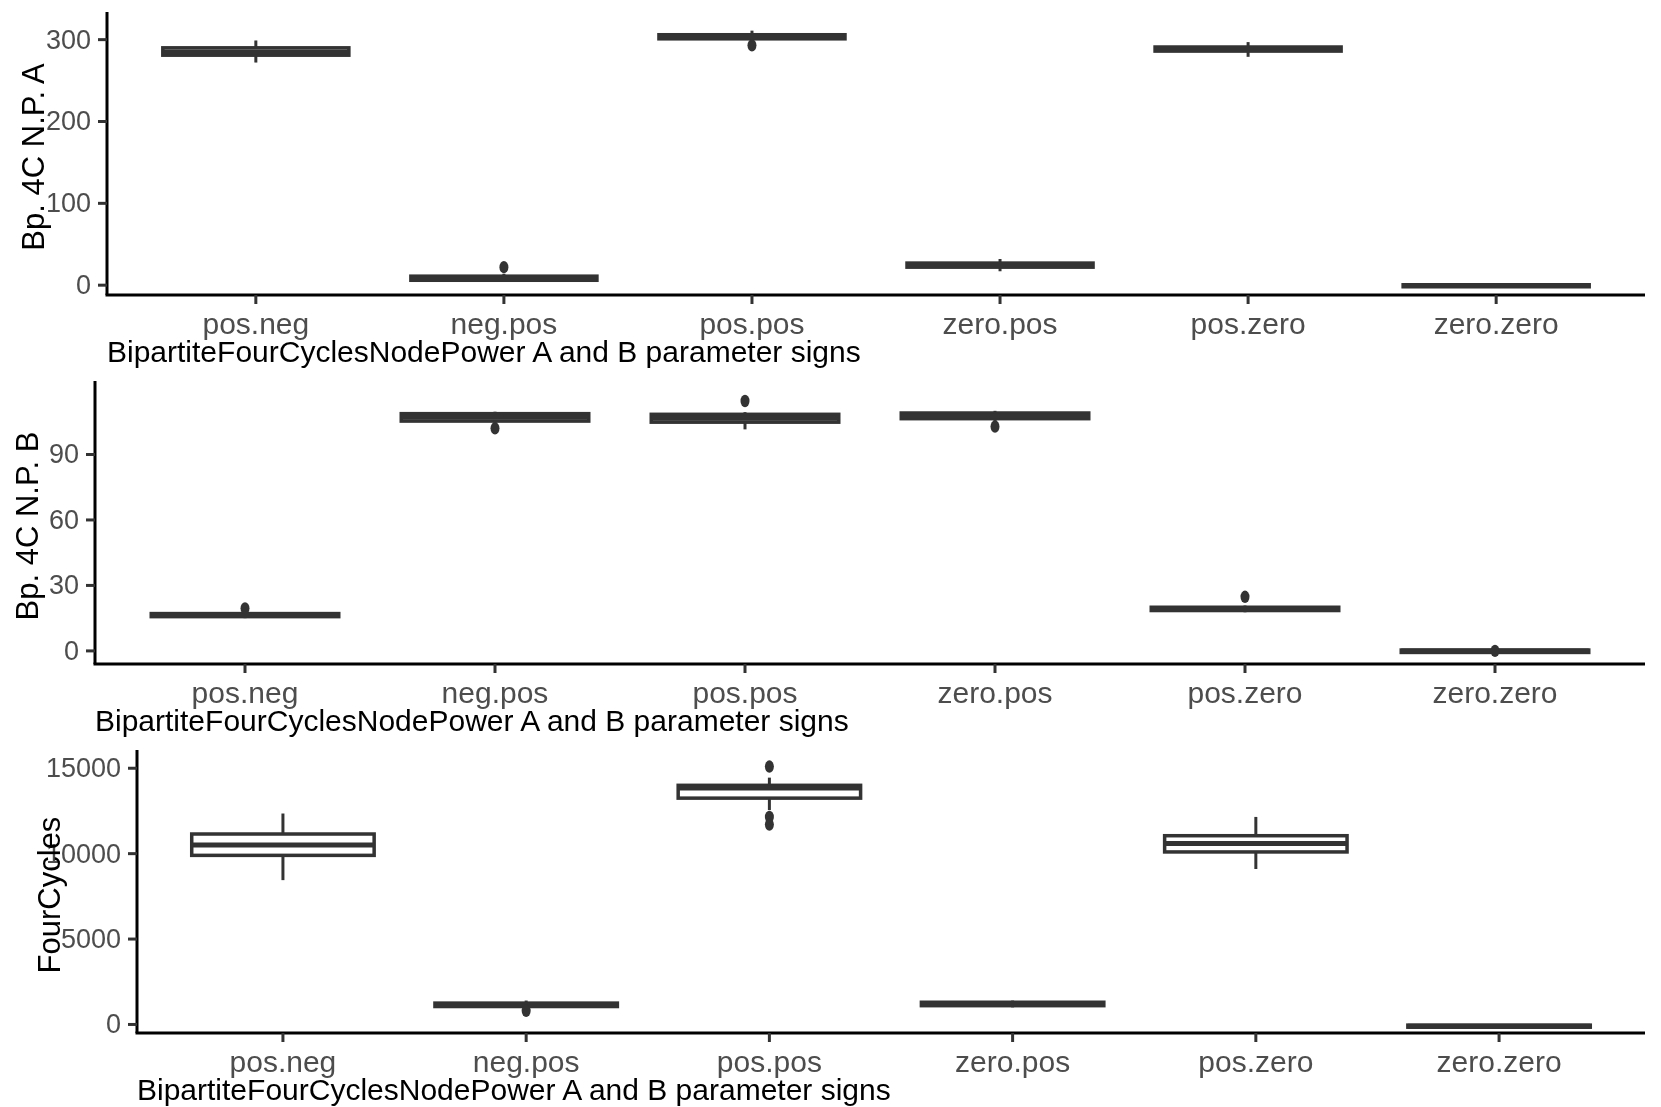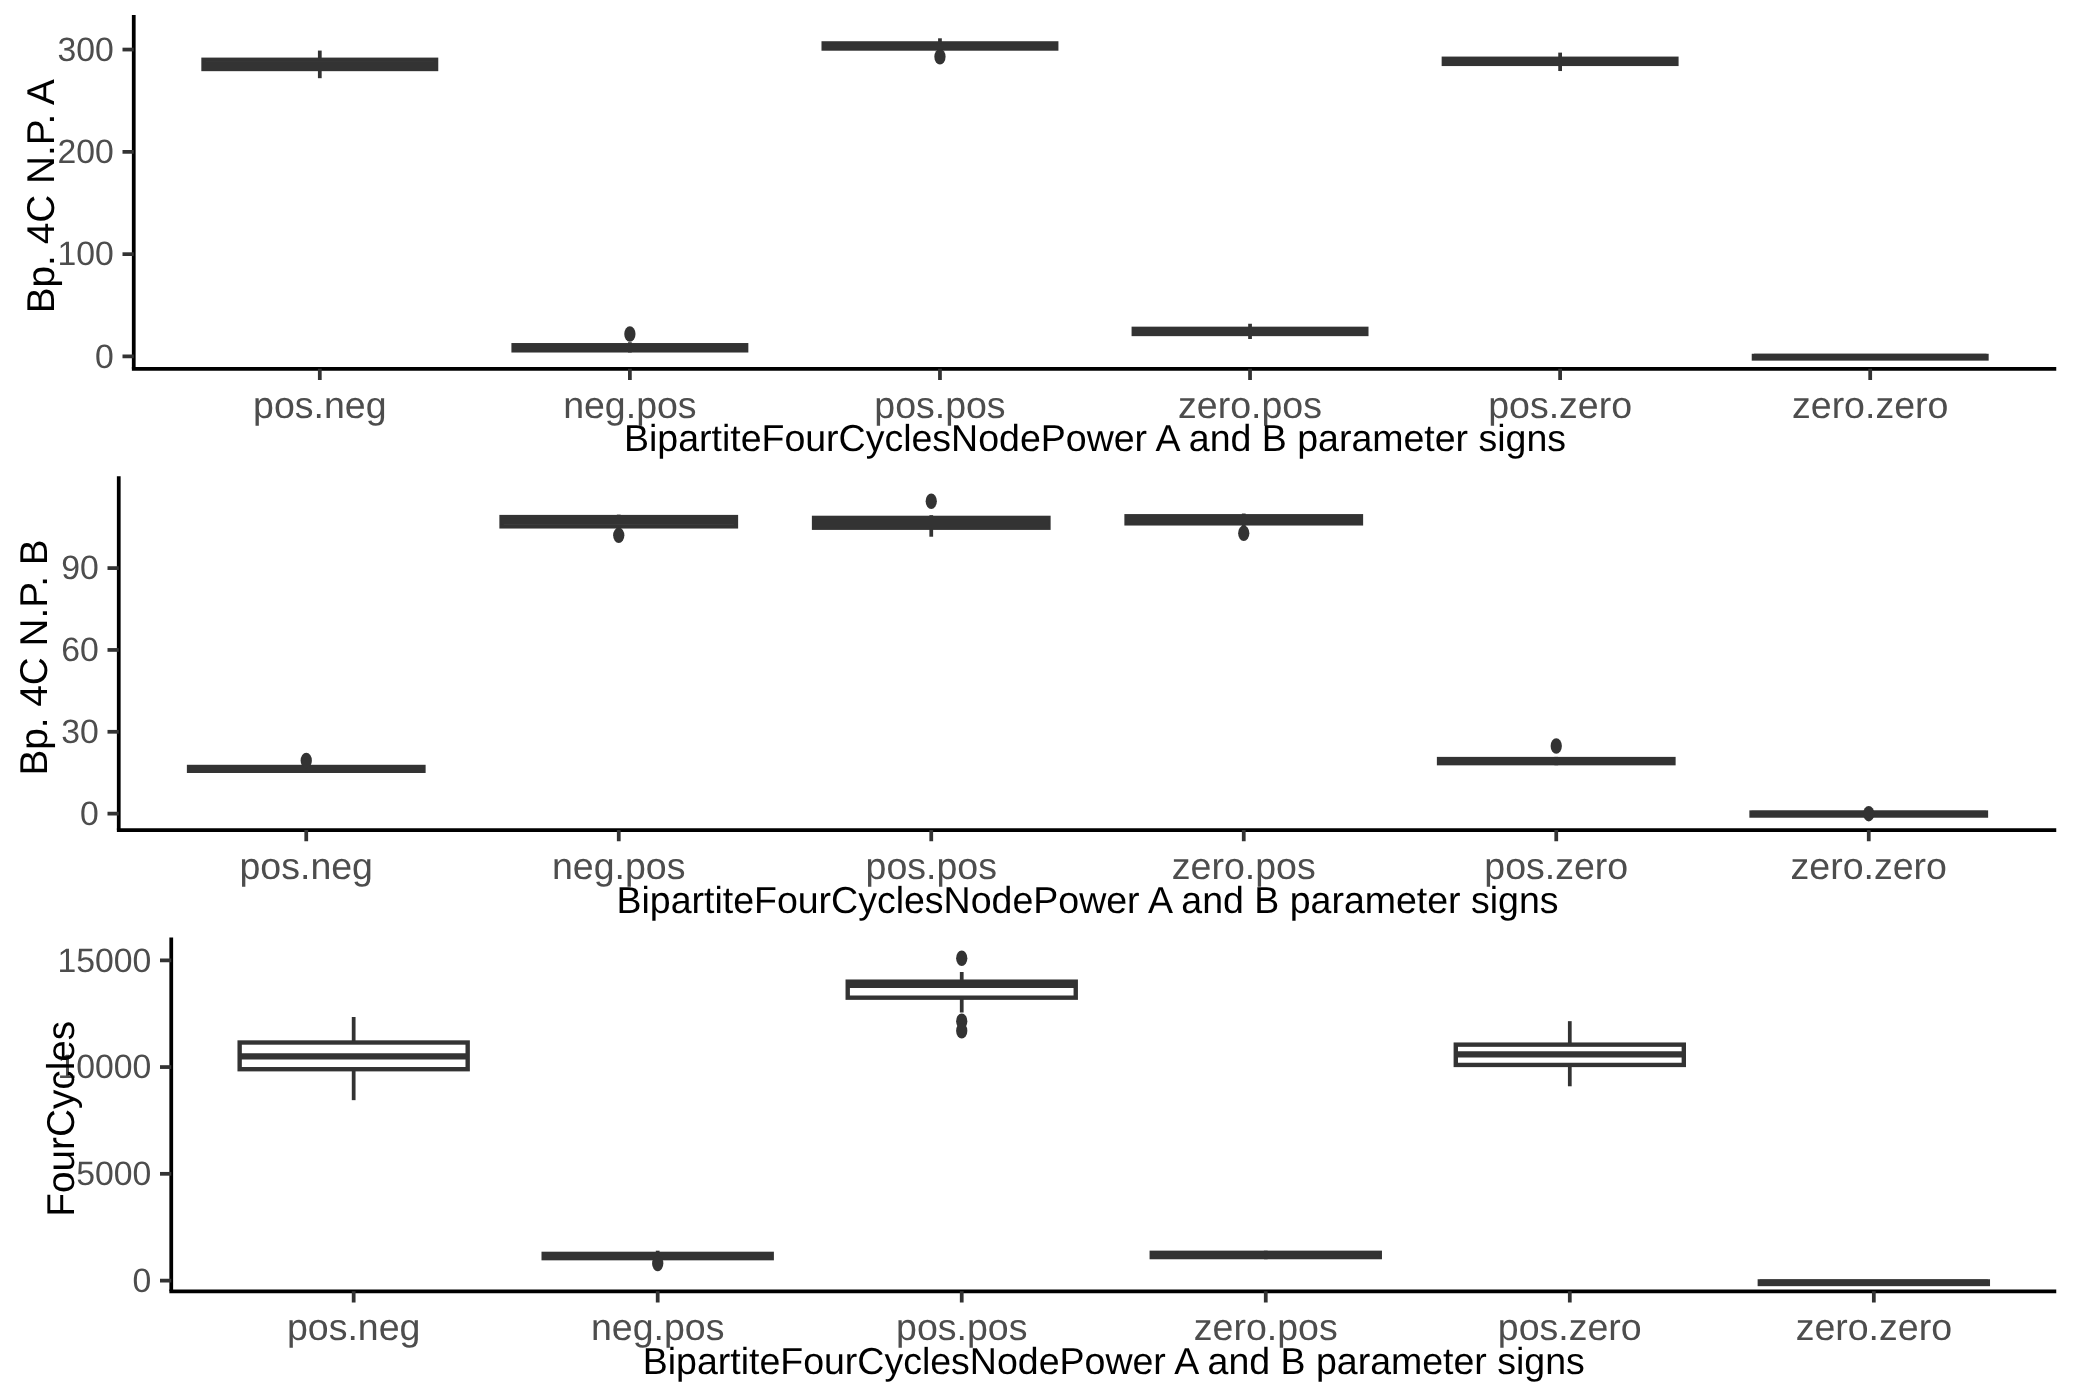--- a/index.html
+++ b/index.html
@@ -7,21 +7,21 @@
   .figure{width:1661px;height:1107px;background:#fff;}
   .panel{position:relative;width:1661px;height:369px;}
   .panel svg{display:block;}
   svg text{font-family:"Liberation Sans", sans-serif;}
   .y-title{
     position:absolute;top:157px;white-space:nowrap;
     transform:translate(-50%,-50%) rotate(-90deg);
     font-size:31px;color:#000;line-height:1;
   }
   .x-title{
-    position:absolute;top:337px;right:16px;text-align:center;
+    position:absolute;top:337px;right:16px;text-align:left;
     font-size:30px;color:#000;line-height:1;white-space:nowrap;
   }
   .p0 .y-title{left:33px;}
   .p1 .y-title{left:27px;}
   .p2 .y-title{left:49px;}
   .p0 .x-title{left:107px;}
   .p1 .x-title{left:95px;}
   .p2 .x-title{left:137px;}
 </style>
 </head>

